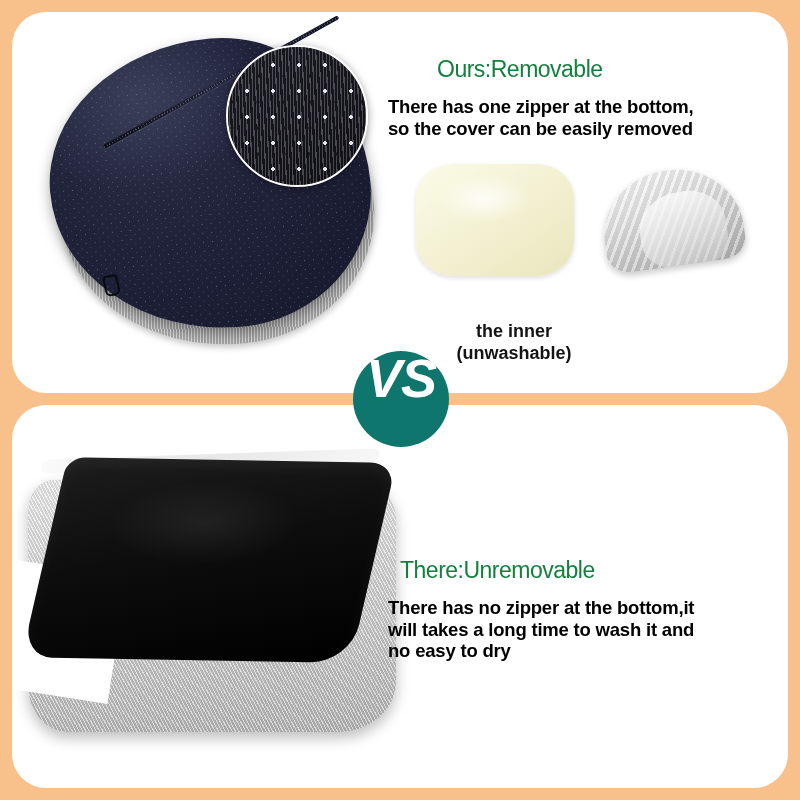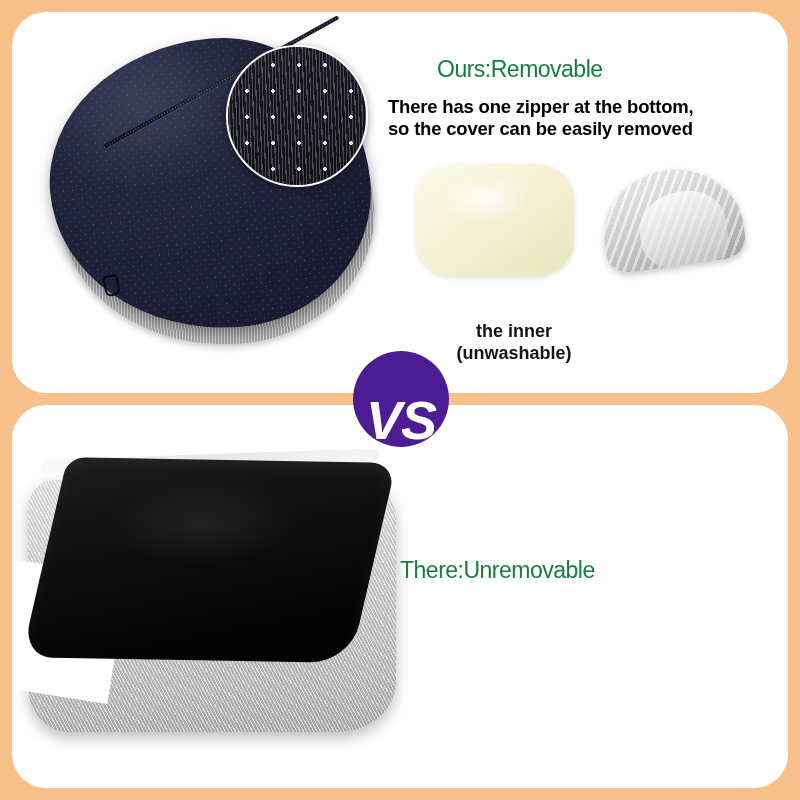--- a/index.html
+++ b/index.html
@@ -44,23 +44,23 @@
   }
 
   
   #vs-badge {
     position: absolute;
     left: 353px;
     top: 351px;
     width: 96px;
     height: 96px;
     border-radius: 50%;
-    background: #4c1d95;
+    background: #0f766e;
     display: flex;
-    align-items: flex-end;
+    align-items: flex-start;
     justify-content: center;
     z-index: 20;
   }
   #vs-badge .vs-text {
     color: #ffffff;
     font-size: 54px;
     font-weight: bold;
     font-style: italic;
     letter-spacing: -1px;
     line-height: 1;
@@ -422,15 +422,18 @@
 
     <div id="pillow-photo">
       <div class="pillow-body"></div>
       <div class="pillow-seam"></div>
       <div class="pillow-top"></div>
       <div class="pillow-notch"></div>
     </div>
 
     <div class="heading" style="left:388px; top:152px;">There:Unremovable</div>
 
+    <div class="body-text" style="left:376px; top:192px; width:390px;">There has no zipper at the bottom,it
+will takes a long time to wash it and
+no easy to dry</div>
   </div>
 
 </div>
 
 </body></html>

